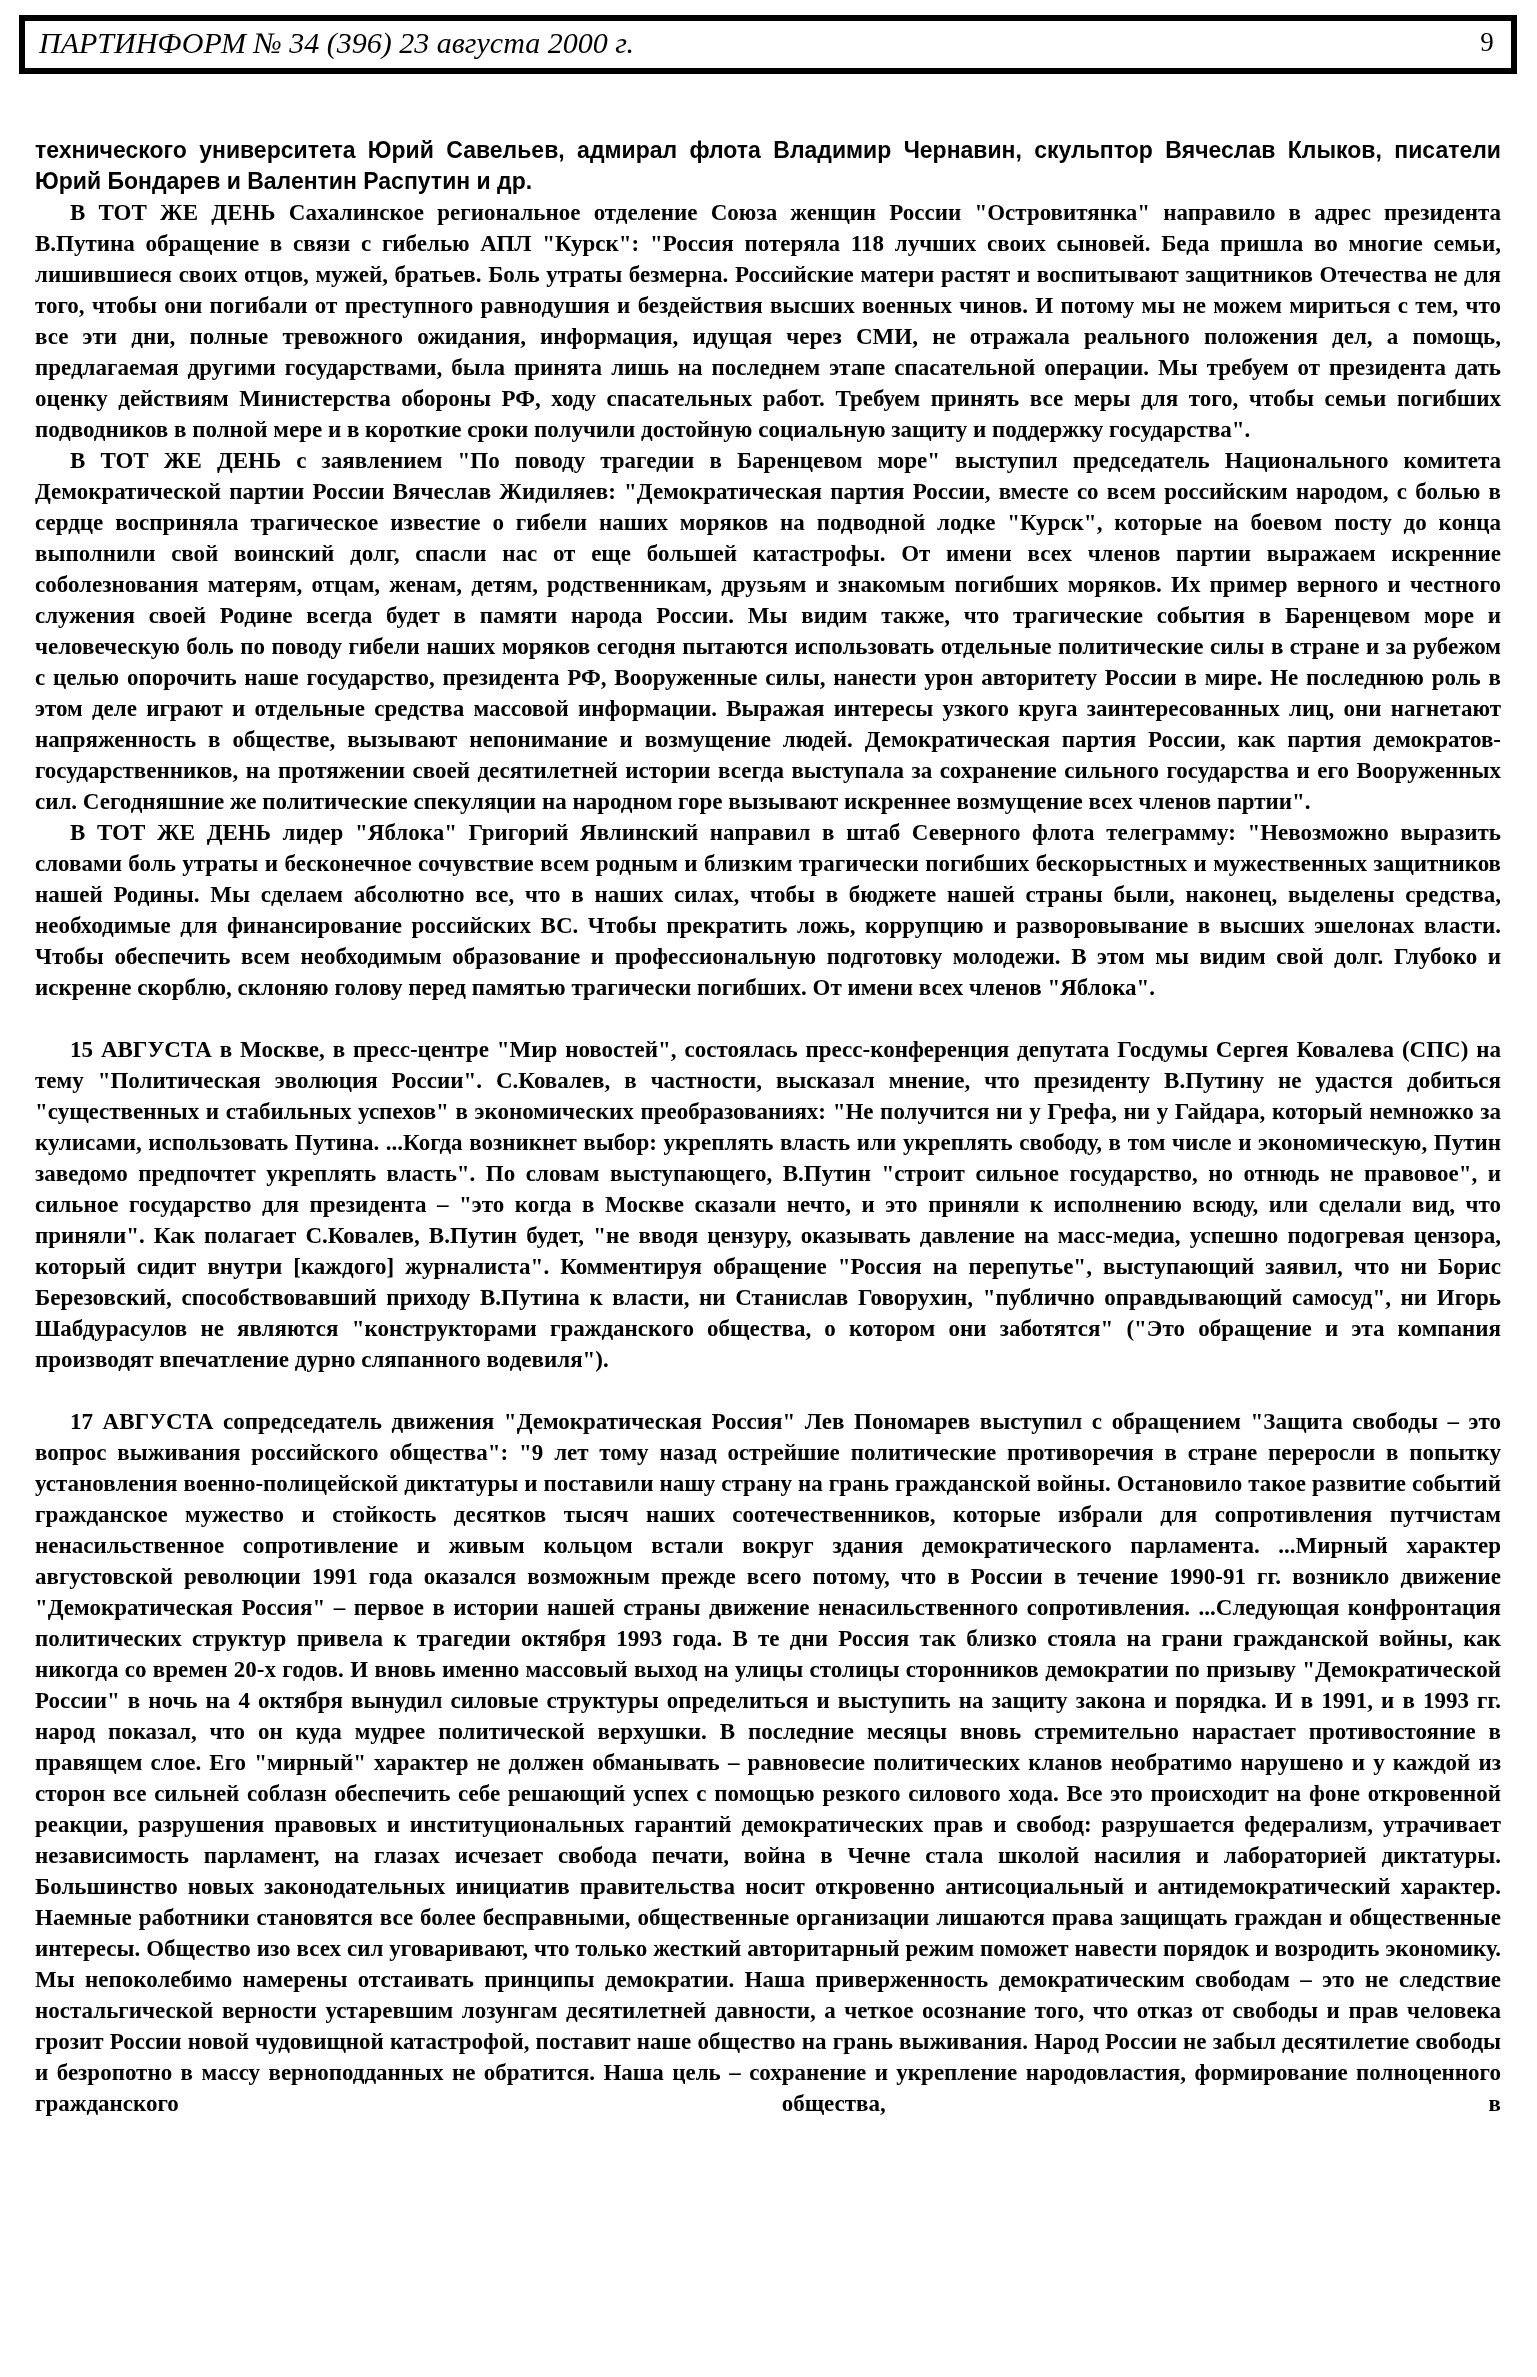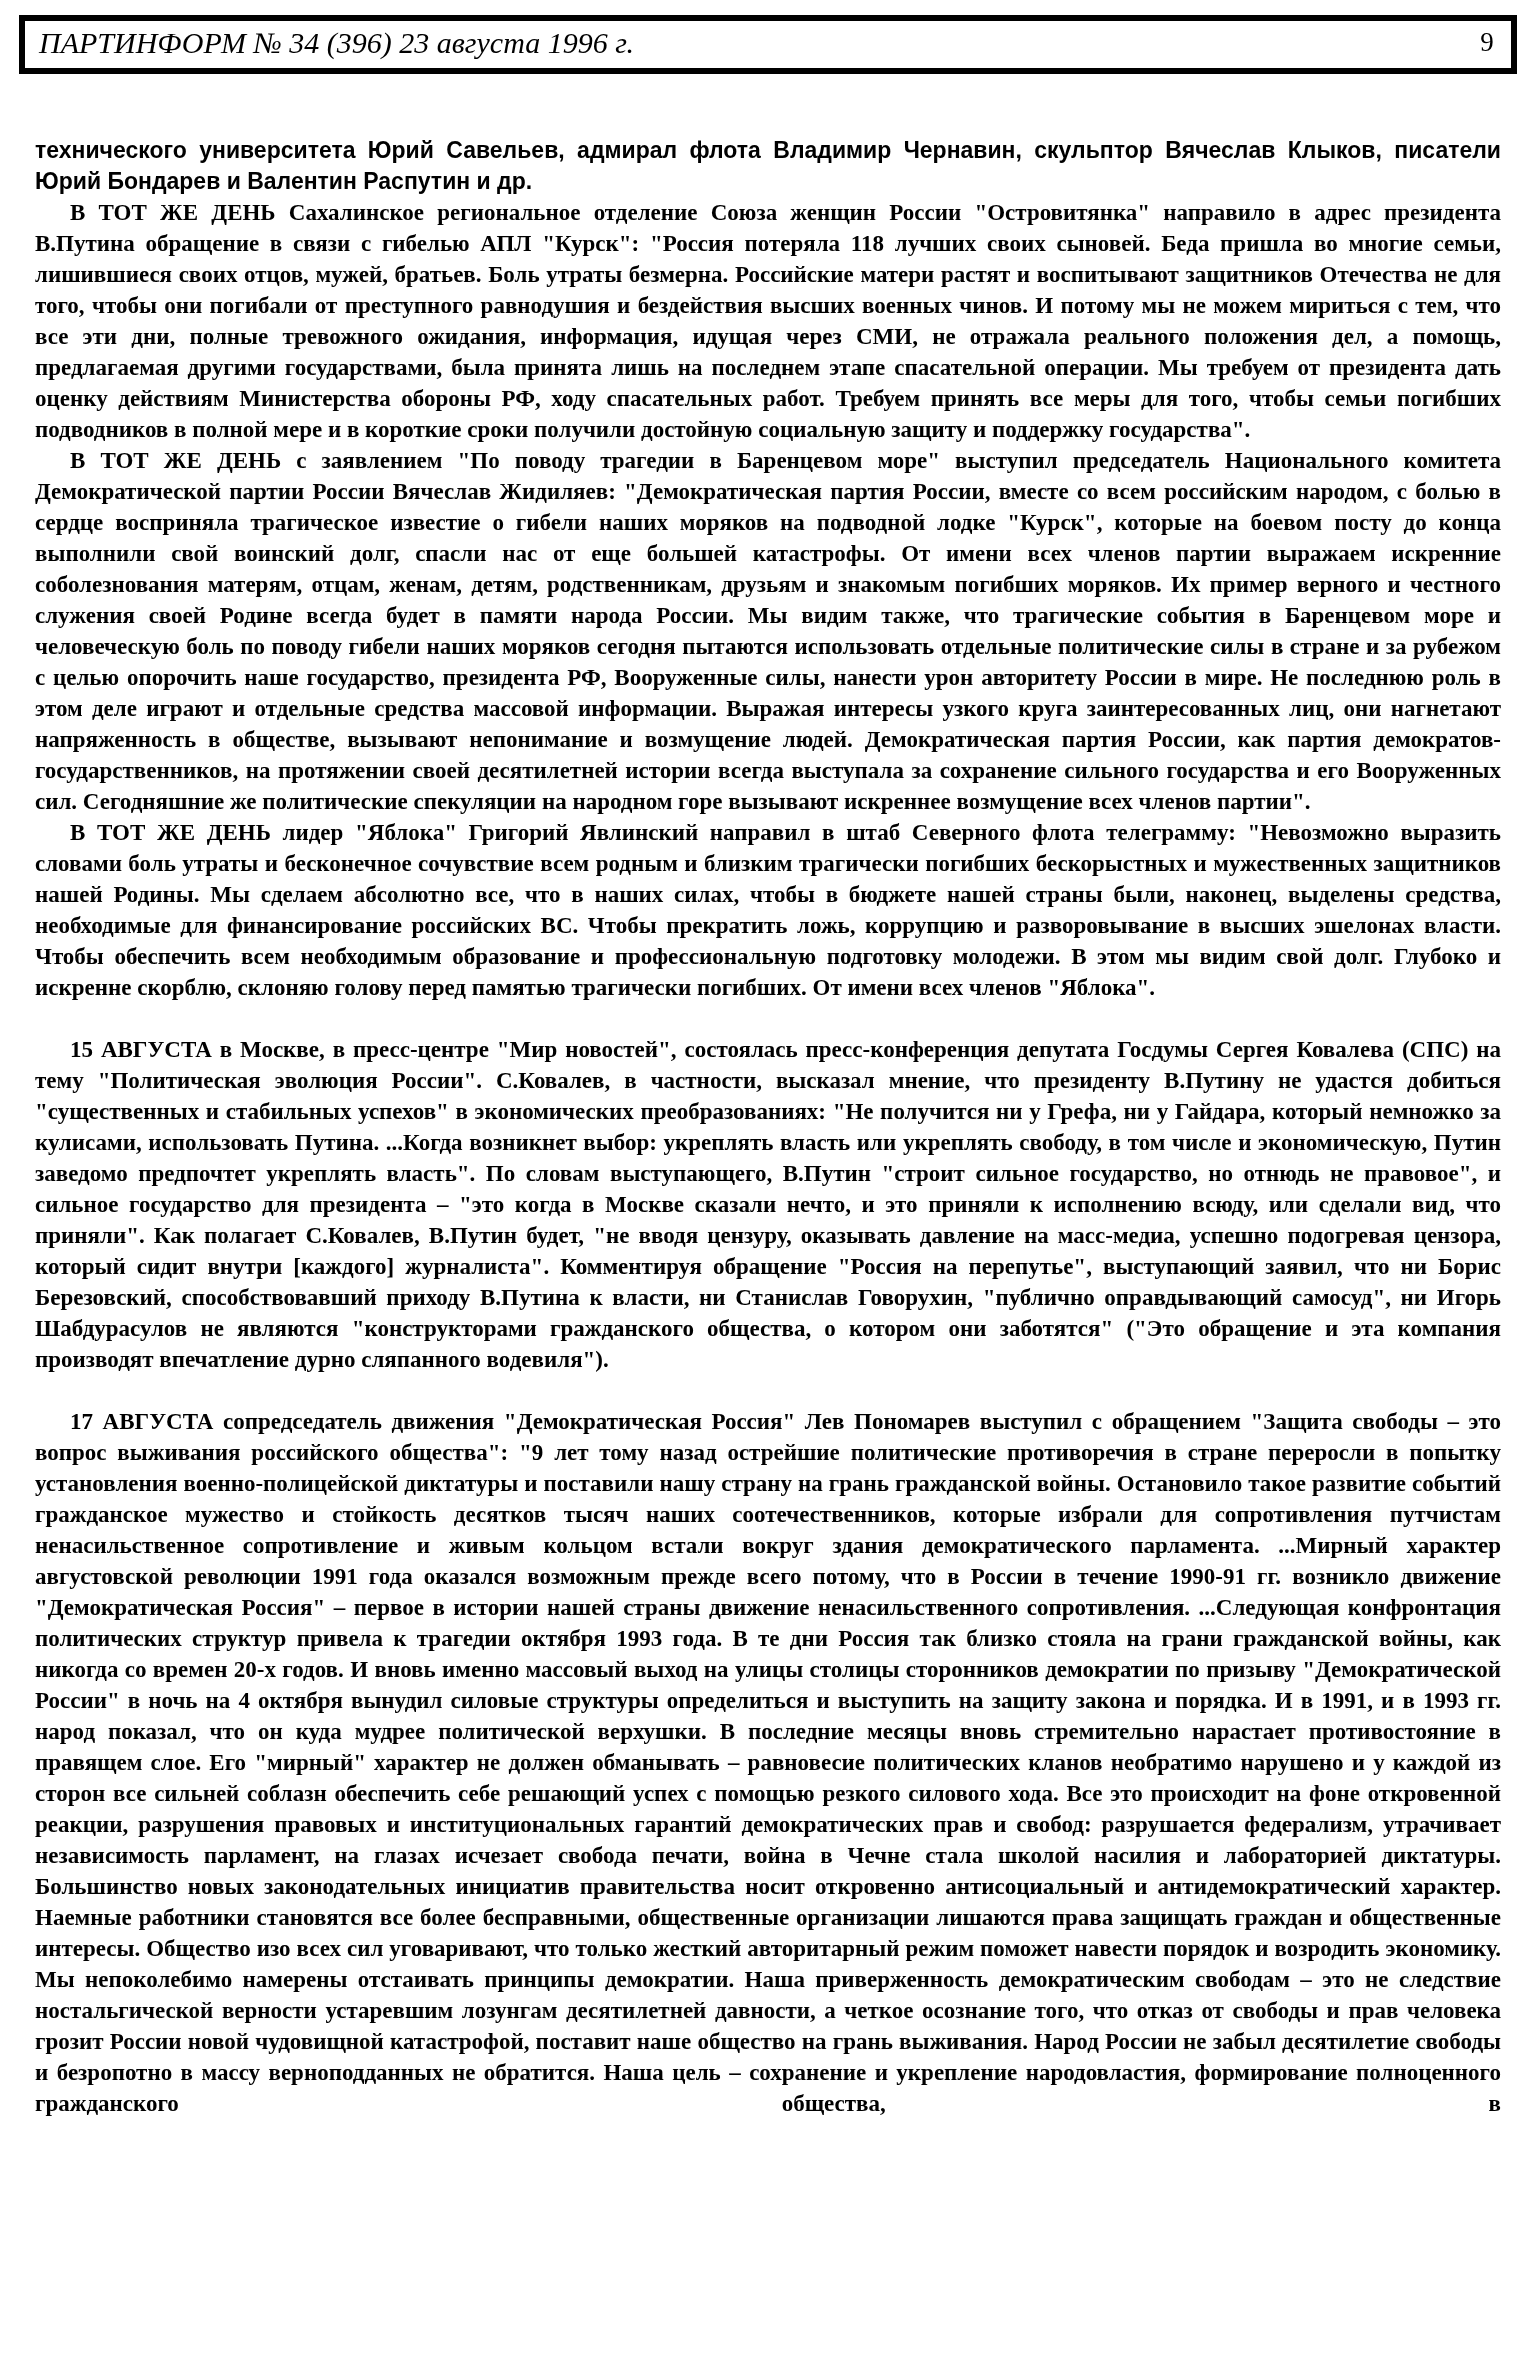--- a/index.html
+++ b/index.html
@@ -51,21 +51,21 @@
   .article-body p.gap { margin-top: 31px; }
   .article-body p.cut { text-align-last: justify; }
   .lead { font-weight: 700; }
 </style>
 </head>
 <body>
 
 <div class="page">
 
   <div class="header-bar">
-    <span class="header-title">ПАРТИНФОРМ № 34 (396) 23 августа 1996 г.</span>
+    <span class="header-title">ПАРТИНФОРМ № 34 (396) 23 августа 2000 г.</span>
     <span class="page-number">9</span>
   </div>
 
   <div class="article-body">
 
     <p>
       <span class="lead"></span><span>технического университета Юрий Савельев, адмирал флота Владимир Чернавин, скульптор Вячеслав Клыков, писатели Юрий Бондарев и Валентин Распутин и др.</span>
     </p>
 
     <p class="indent">

